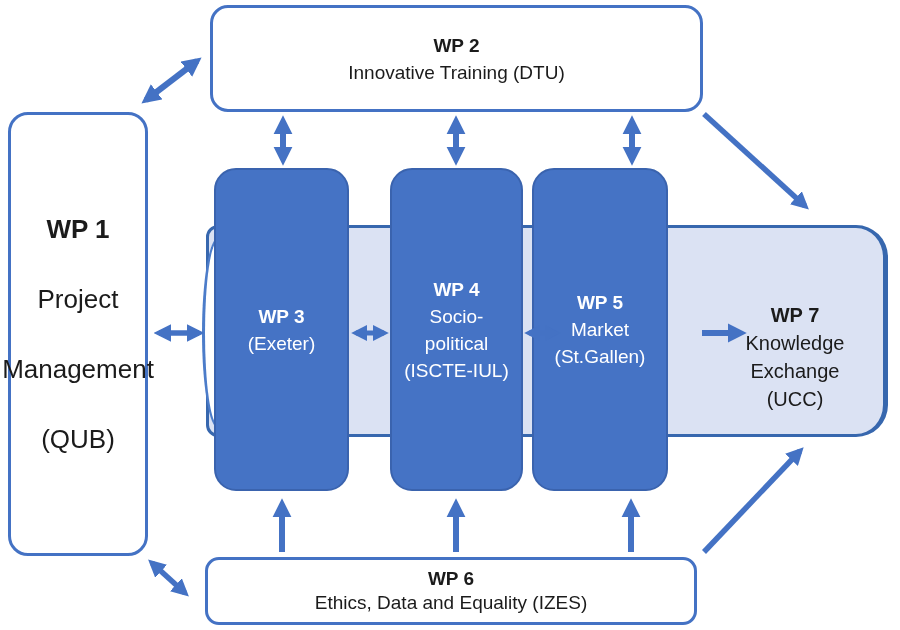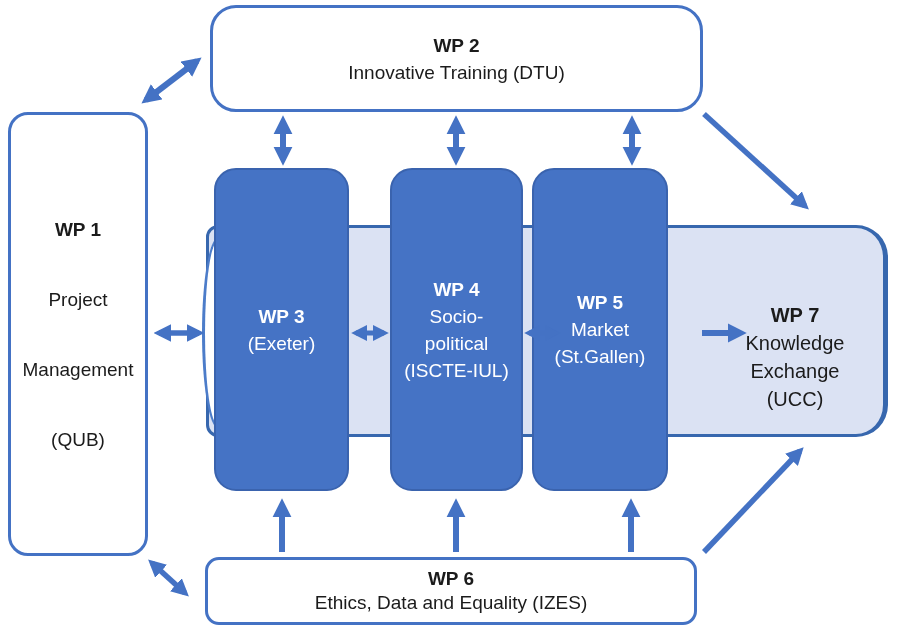--- a/index.html
+++ b/index.html
@@ -3,21 +3,21 @@
 <meta charset="utf-8">
 <style>
   html,body{margin:0;padding:0;background:#ffffff;}
   .canvas{
     position:relative;width:900px;height:630px;background:#ffffff;overflow:hidden;
     font-family:"Liberation Sans",sans-serif;color:#1b1b1b;
   }
   .abs{position:absolute;box-sizing:border-box;}
   
   .wbox{
-    background:#ffffff;border:3px solid #4472C4;border-radius:26px;
+    background:#ffffff;border:3px solid #4472C4;border-radius:18px;
     display:flex;flex-direction:column;align-items:center;justify-content:center;
     text-align:center;z-index:4;
   }
   
   .col{
     background:#4573C5;border:2px solid #3A63AE;border-radius:22px;
     display:flex;flex-direction:column;align-items:center;justify-content:center;
     text-align:center;color:#ffffff;z-index:3;
   }
   
@@ -27,21 +27,21 @@
   }
   .cap{
     background:#ffffff;border:3px solid #4C7CC9;border-right:none;
     border-radius:16px 0 0 16px / 95px 0 0 95px;z-index:2;
   }
   .wp7text{
     display:flex;flex-direction:column;align-items:center;justify-content:center;
     text-align:center;z-index:3;font-size:20px;line-height:28px;color:#1b1b1b;
   }
   .t{font-weight:700;}
-  .wp1t{font-size:19px;line-height:25px;gap:45px;}
+  .wp1t{font-size:26px;line-height:25px;gap:45px;}
   .wp2t{font-size:19px;line-height:27px;}
   .colt{font-size:19px;line-height:27px;}
   .wp6t{font-size:19px;line-height:24px;}
   .arrows{position:absolute;left:0;top:0;z-index:5;pointer-events:none;}
 </style>
 </head>
 <body>
 
 <div class="canvas">
 

